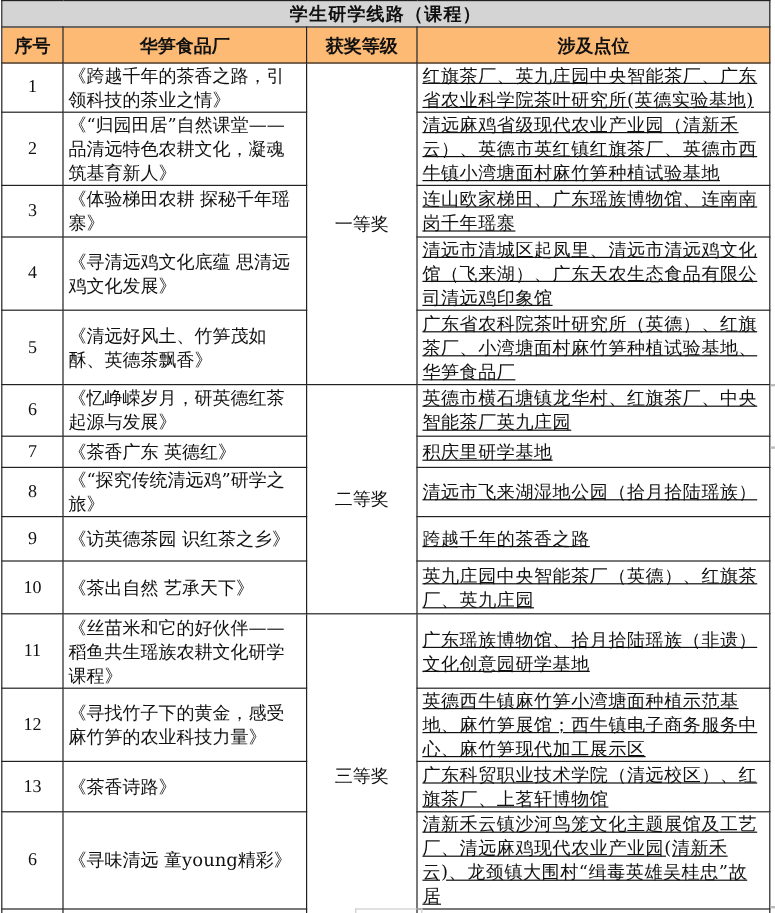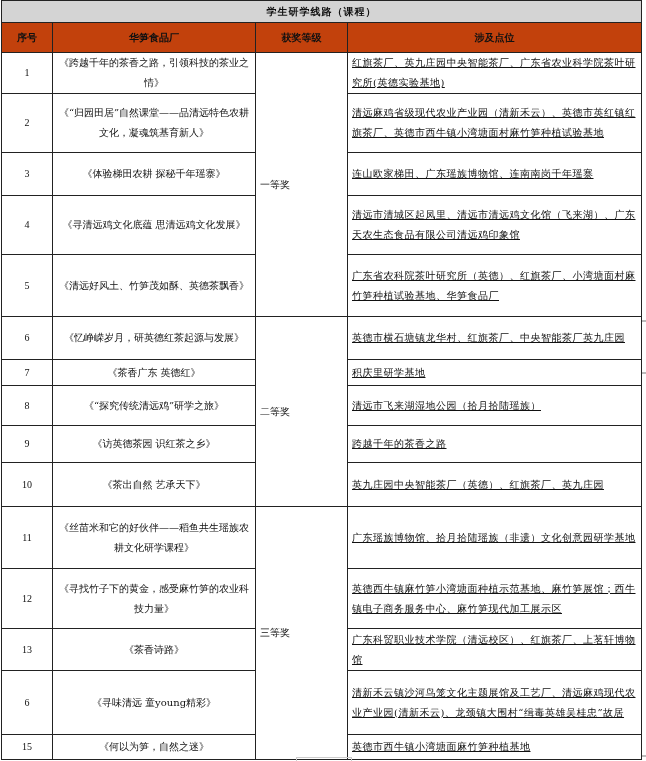--- a/index.html
+++ b/index.html
@@ -1,24 +1,24 @@
 <!DOCTYPE html>
 <html><head>
 <meta charset="utf-8">
 <style>
   html, body { margin:0; padding:0; background:#ffffff; }
   body { width:646px; height:761px; overflow:hidden; position:relative;
          font-family:"DejaVu Serif","Liberation Serif",serif; color:#111; }
   table.main { position:absolute; left:1px; top:0; width:640px; border-collapse:collapse; table-layout:fixed; }
-  table.main td, table.main th { border:1.5px solid #222; padding:0 4px; font-size:10px; line-height:20px; vertical-align:middle;margin-top:26px; }
+  table.main td, table.main th { border:1.5px solid #222; padding:0 4px; font-size:15px; line-height:20px; vertical-align:middle;margin-top:26px; }
   .title-cell { background:#d4d4d4; text-align:center; font-weight:bold; font-size:16px; height:21px; letter-spacing:1px; }
-  th { background:#c2410c; font-weight:bold; font-size:16px; height:29px; text-align:center; }
+  th { background:#fdba74; font-weight:bold; font-size:16px; height:29px; text-align:center; }
   td.num { text-align:center; font-family:"Liberation Serif",serif; }
-  td.work { text-align:center; }
-  td.award { text-align:left; }
+  td.work { text-align:left; }
+  td.award { text-align:center; }
   td.loc { text-align:left; text-align-last:left; letter-spacing:0.5px;text-decoration:underline; }
   .edge-mark { position:absolute; right:0; width:4px; height:2px; background:#bbb; }
   .bottom-mark { position:absolute; left:296px; top:757px; width:54px; height:4px; border-top:1px solid #ccc; border-left:1px solid #ccc; border-right:1px solid #ccc; }
 </style>
 </head>
 <body>
 
 <table class="main">
   <colgroup>
     <col style="width:51px">

